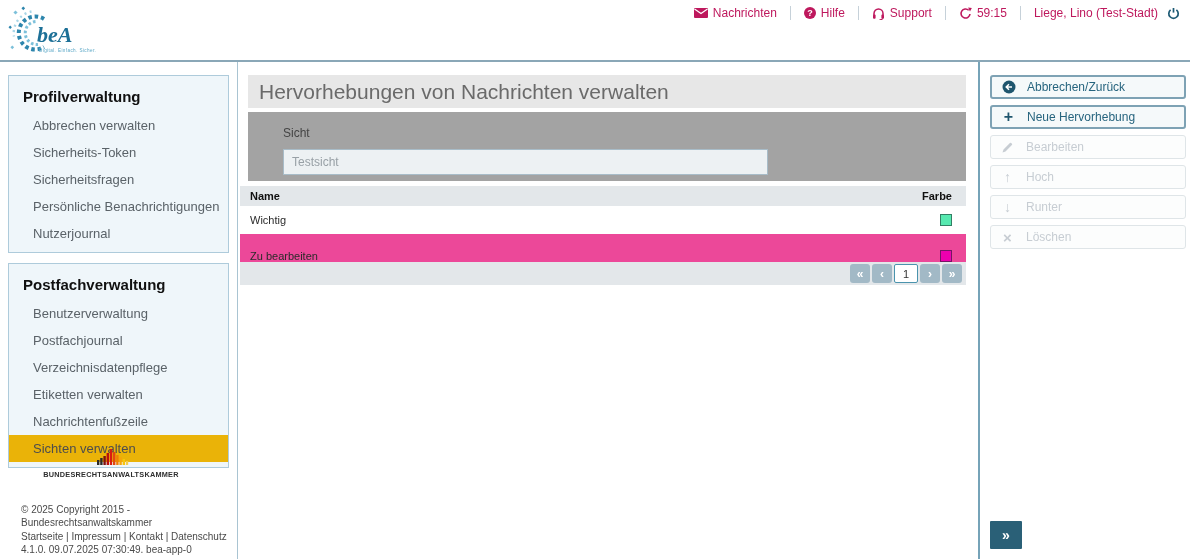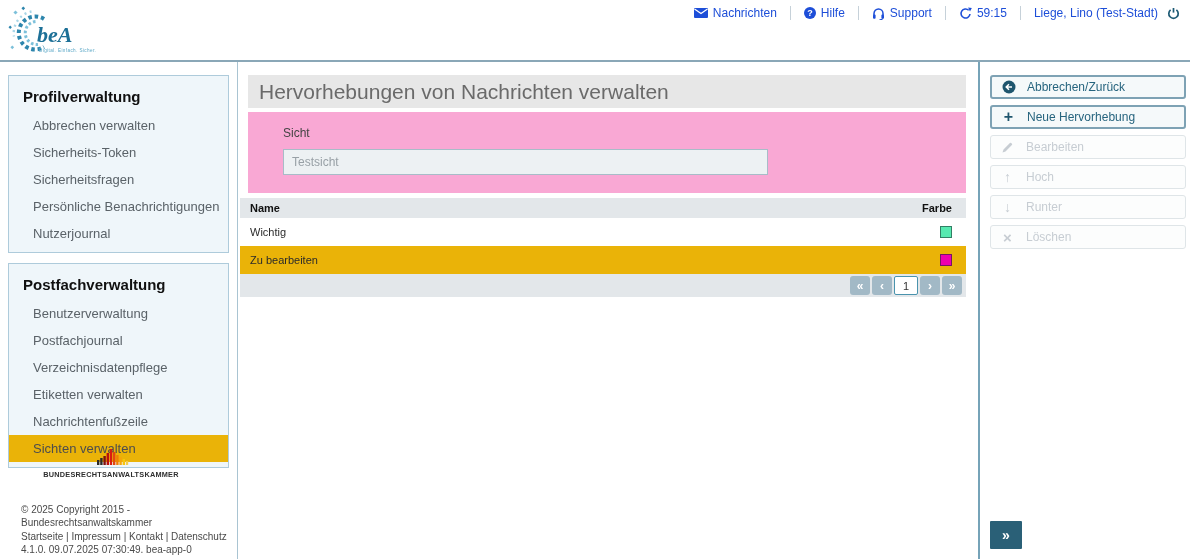--- a/index.html
+++ b/index.html
@@ -5,21 +5,21 @@
   * { margin:0; padding:0; box-sizing:border-box; }
   html,body { width:1190px; height:559px; background:#fff; overflow:hidden;
     font-family:"Liberation Sans", sans-serif; }
 
   
   .topbar { height:62px; border-bottom:2px solid #8aa7b7; display:flex;
     justify-content:space-between; align-items:flex-start; padding:0 10px 0 8px; }
   .logo { margin-top:6px; cursor:default; }
   .topnav { display:flex; align-items:center; gap:9px; margin-top:6px;
     color:#2f7391; font-size:12px; white-space:nowrap; }
-  .topnav .item { display:flex; align-items:center; gap:5px; cursor:pointer; color:#1d4ed8; }
+  .topnav .item { display:flex; align-items:center; gap:5px; cursor:pointer; color:#be185d; }
   .topnav .sep { width:1px; height:14px; background:#c6d1d9; margin:0 4px; }
   .topnav svg { display:block; }
 
   
   .columns { display:flex; height:497px; }
   .left-col { width:238px; border-right:1px solid #a9c4d2; padding:13px 0 0 8px; position:relative; }
   .main-col { width:742px; border-right:2px solid #76a3b8; padding:13px 0 0 0; }
   .right-col { width:210px; padding:13px 4px 10px 10px; display:flex; flex-direction:column; }
 
   
@@ -31,31 +31,31 @@
   
   .left-footer { position:absolute; left:0; bottom:3px; width:230px; }
   .brak { width:222px; text-align:center; }
   .brak-name { font-size:7.3px; font-weight:bold; color:#2e2e2e; letter-spacing:.25px; margin-top:1px; }
   .copy { font-size:10px; color:#4a4a4a; line-height:1.32; padding-left:21px; margin-top:24px; }
   .copy .links { cursor:pointer; }
 
   
   .page-title { margin:0 12px 4px 10px; height:33px; background:#e7e7e7;
     font-size:21px; color:#6a6a6a; display:flex; align-items:center; padding-left:11px; }
-  .formbox { margin:0 12px 5px 10px; height:81px; background:#f9a8d4; padding:14px 0 0 35px; }
+  .formbox { margin:0 12px 5px 10px; height:69px; background:#a3a3a3; padding:14px 0 0 35px; }
   .formbox label { font-size:12px; color:#444; display:block; margin-bottom:9px; }
   .formbox input { width:485px; height:26px; background:#edf1f3; border:1px solid #a8bcc8;
     border-radius:0; color:#98a0a6; font-size:12px; padding-left:8px;
     font-family:"Liberation Sans", sans-serif; }
 
   .tbl { margin:0 12px 0 2px; }
   .thead { display:flex; align-items:center; height:20px; background:#e3e7ea;
     font-size:11px; font-weight:bold; color:#111; }
   .trow { display:flex; align-items:center; height:28px; font-size:11px; color:#2b2b2b; cursor:pointer; }
-  .trow.alt { background:#eab308; }
+  .trow.alt { background:#ec4899;align-items:flex-end; }
   .cname { flex:1; padding-left:10px; }
   .cfarbe { width:56px; display:flex; justify-content:flex-end; padding-right:14px; }
   .chip { width:12px; height:12px; border:1px solid rgba(20,40,40,.55); }
   .pgbar { display:flex; justify-content:flex-end; align-items:center; gap:2px;
     height:23px; background:#e3e7ea; padding-right:4px; }
   .pgbtn { width:20px; height:19px; background:#a2b9c6; border:none; border-radius:3px;
     color:#fff; font-size:12px; font-weight:bold; line-height:18px; text-align:center; cursor:pointer; }
   .pginput { width:24px; height:19px; background:#fff; border:1px solid #4a93ad; border-radius:2px;
     font-size:11px; text-align:center; color:#333; font-family:"Liberation Sans", sans-serif; }
 

